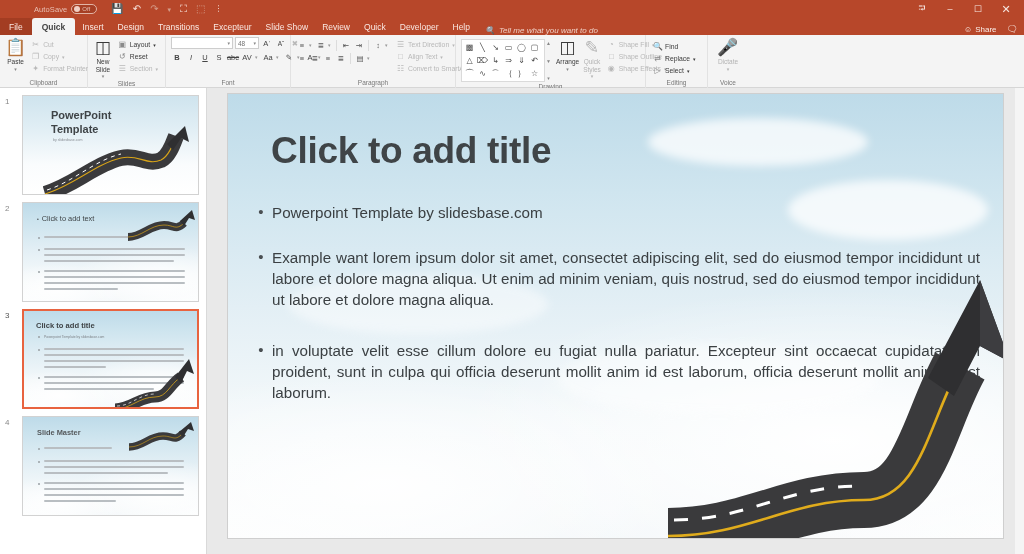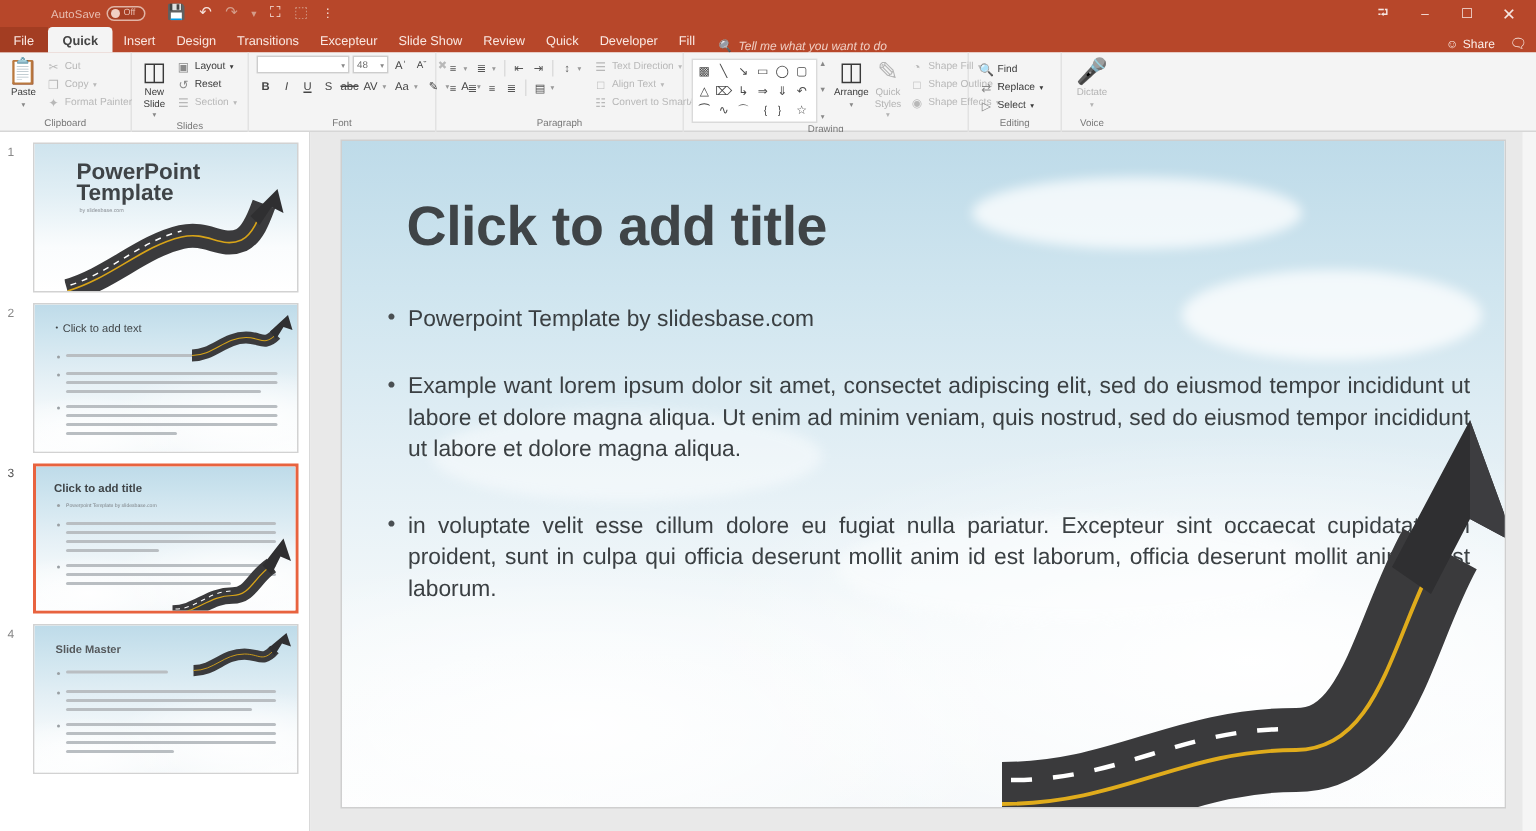--- a/index.html
+++ b/index.html
@@ -258,21 +258,21 @@
     <span class="tab file">File</span>
     <span class="tab active">Quick</span>
     <span class="tab">Insert</span>
     <span class="tab">Design</span>
     <span class="tab">Transitions</span>
     <span class="tab">Excepteur</span>
     <span class="tab">Slide Show</span>
     <span class="tab">Review</span>
     <span class="tab">Quick</span>
     <span class="tab">Developer</span>
-    <span class="tab">Fill</span>
+    <span class="tab">Help</span>
     <span class="tellme">
       <span>🔍</span>
       <span>Tell me what you want to do</span>
     </span>
     <span class="tr-right">
       <span class="share-btn">
         <span>☺</span>
         <span>Share</span>
       </span>
       <span style="font-size:9px;color:#fbeee9">🗨</span>
@@ -509,21 +509,21 @@
   </div>
 
   <div class="main">
 
     <div class="thumbpane">
 
       <div class="thumb">
         <span class="thumbnum">1</span>
         <div class="thumbframe">
           <div class="sky" style="background:linear-gradient(to bottom,#cfe4ee 0%,#e2eff5 35%,#fafcfd 70%,#fff 100%)"></div>
-          <div style="position:absolute;left:28px;top:12px;font-size:15px;font-weight:bold;color:#3f4447;line-height:14px">
+          <div style="position:absolute;left:28px;top:12px;font-size:11px;font-weight:bold;color:#3f4447;line-height:14px">
             <div>PowerPoint</div>
             <div>Template</div>
           </div>
           <div style="position:absolute;left:30px;top:42px;font-size:3.6px;color:#8b9096">by slidesbase.com</div>
           <div class="road" style="left:20px;top:28px;width:160px;height:72px">
             <svg viewBox="0 0 160 72" width="160" height="72">
               <path d="M2 70 C 30 62, 52 40, 78 34 C 96 30, 104 42, 118 36 C 126 32, 130 20, 133 12" stroke="#3a3a3c" stroke-width="16" fill="none" stroke-linecap="butt"></path>
               <path d="M2 70 C 30 62, 52 40, 78 34 C 96 30, 104 42, 118 36 C 126 32, 130 20, 133 12" stroke="#d8a418" stroke-width="1.1" fill="none"></path>
               <path d="M4 66 C 30 58, 52 36, 78 30" stroke="#fff" stroke-width="1" fill="none" stroke-dasharray="4 4"></path>
               <path d="M124 20 L 142 2 L 146 18 L 138 14 L 130 26 Z" fill="#2f2f31"></path>

